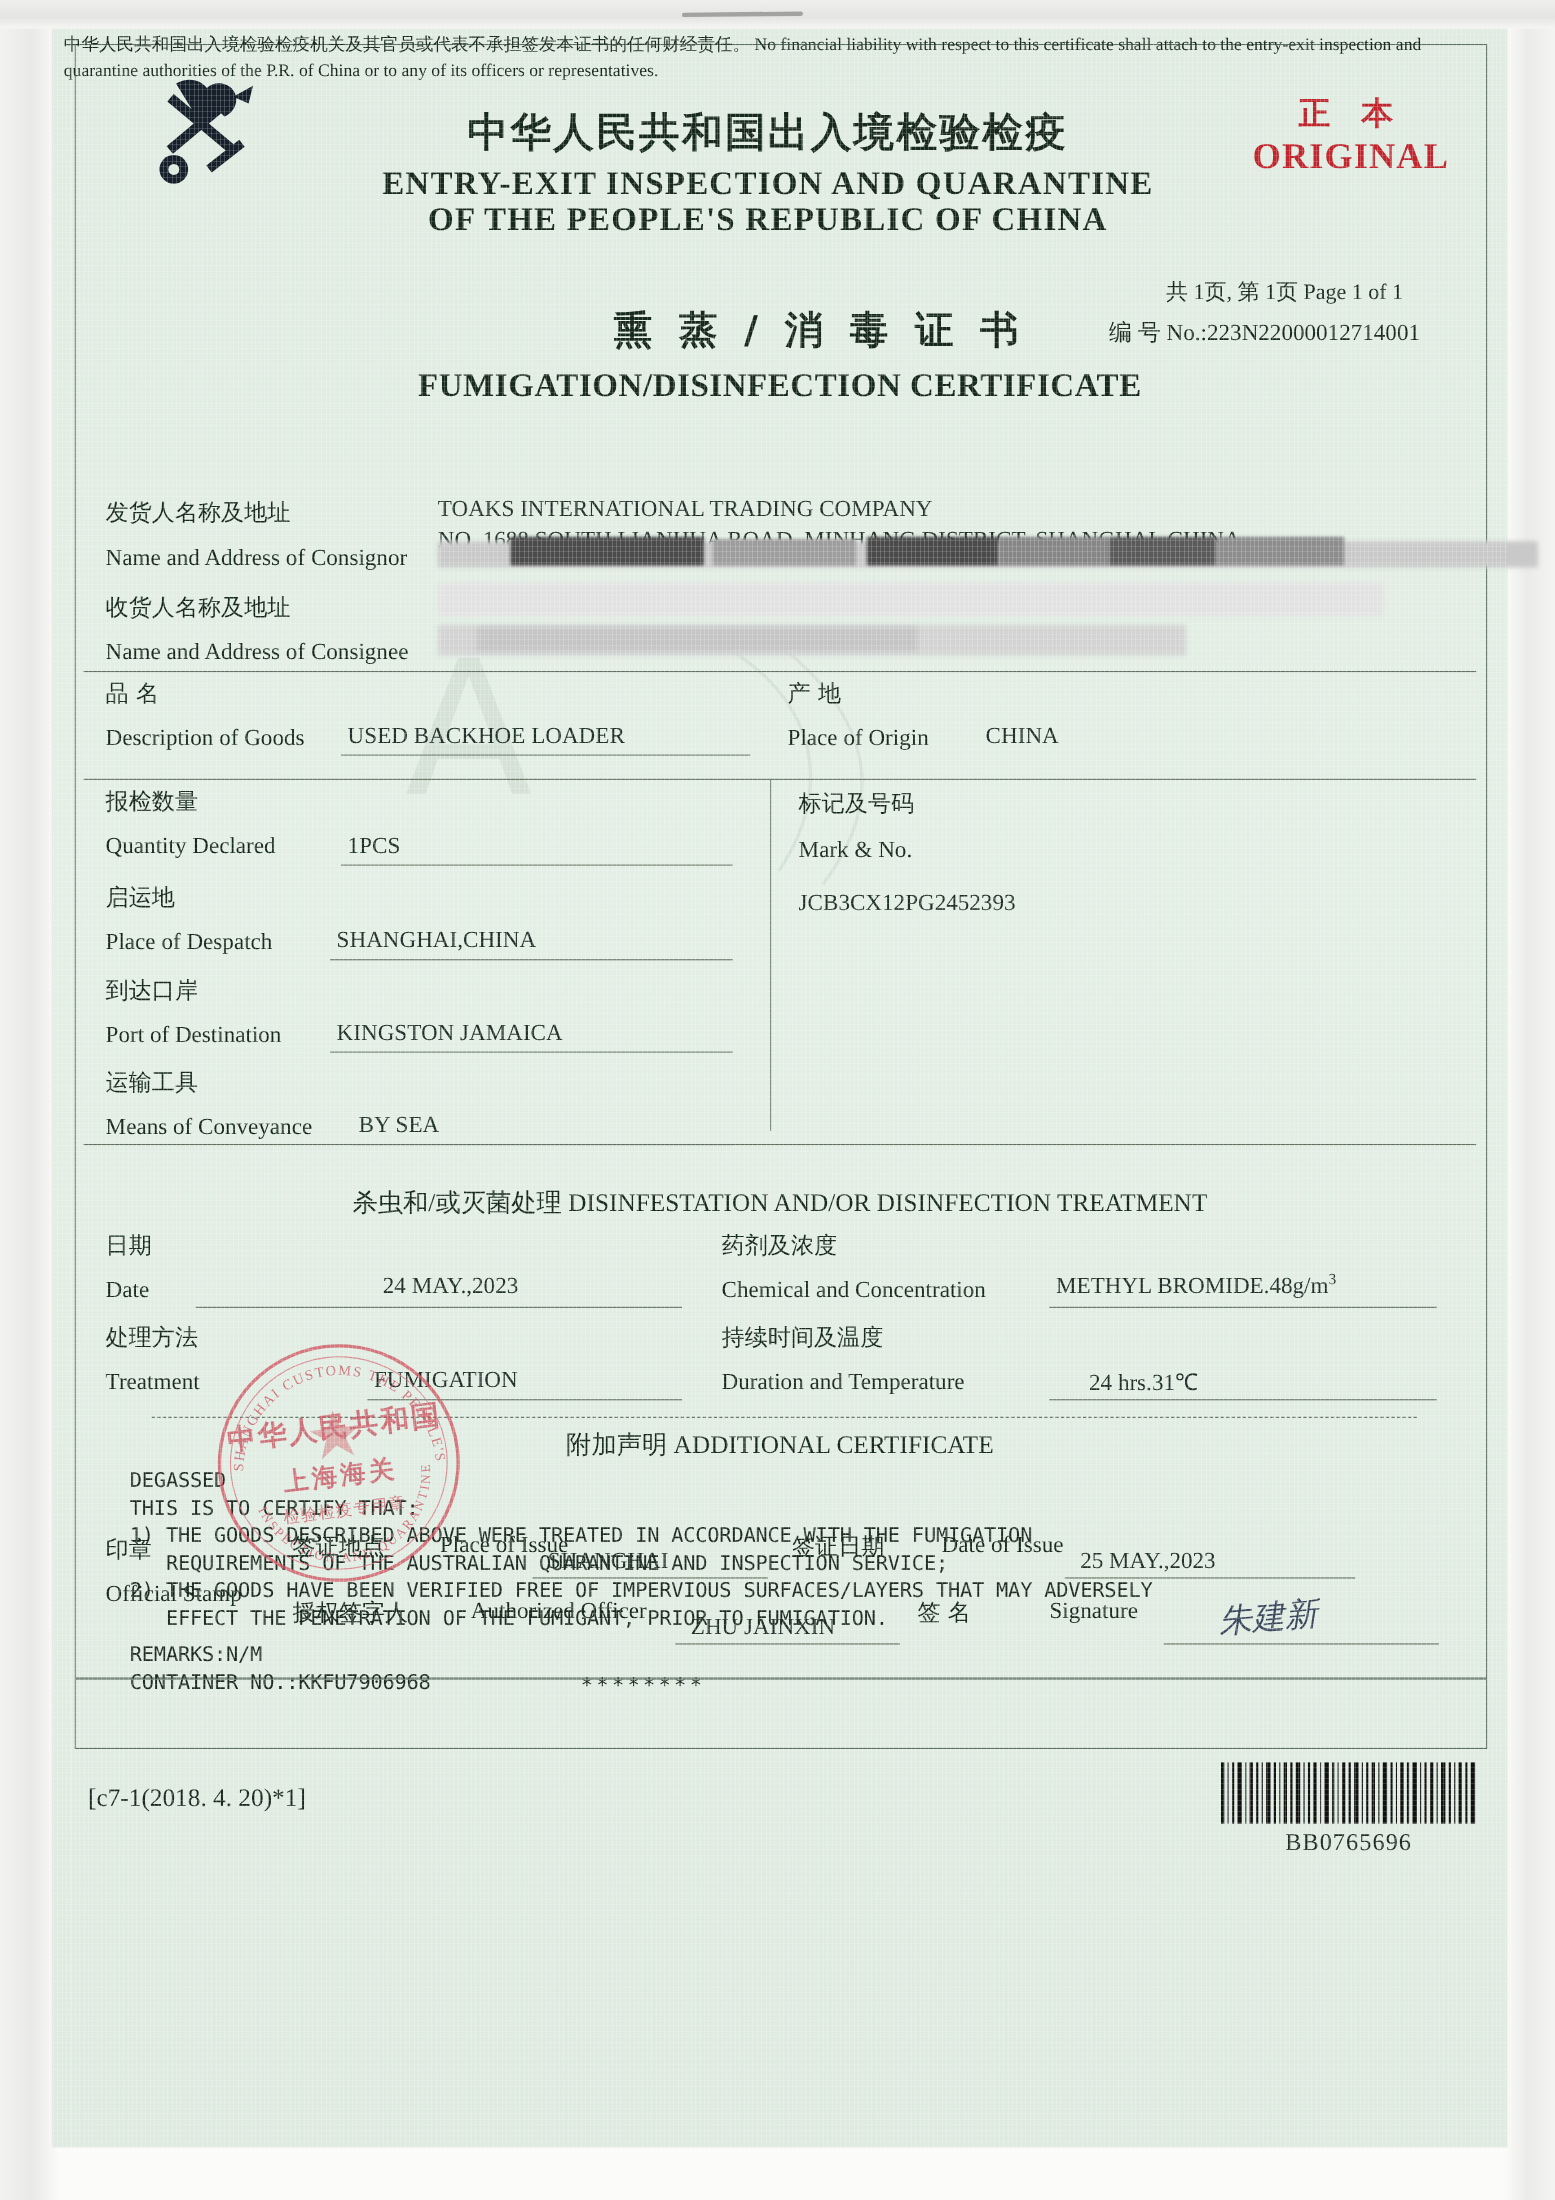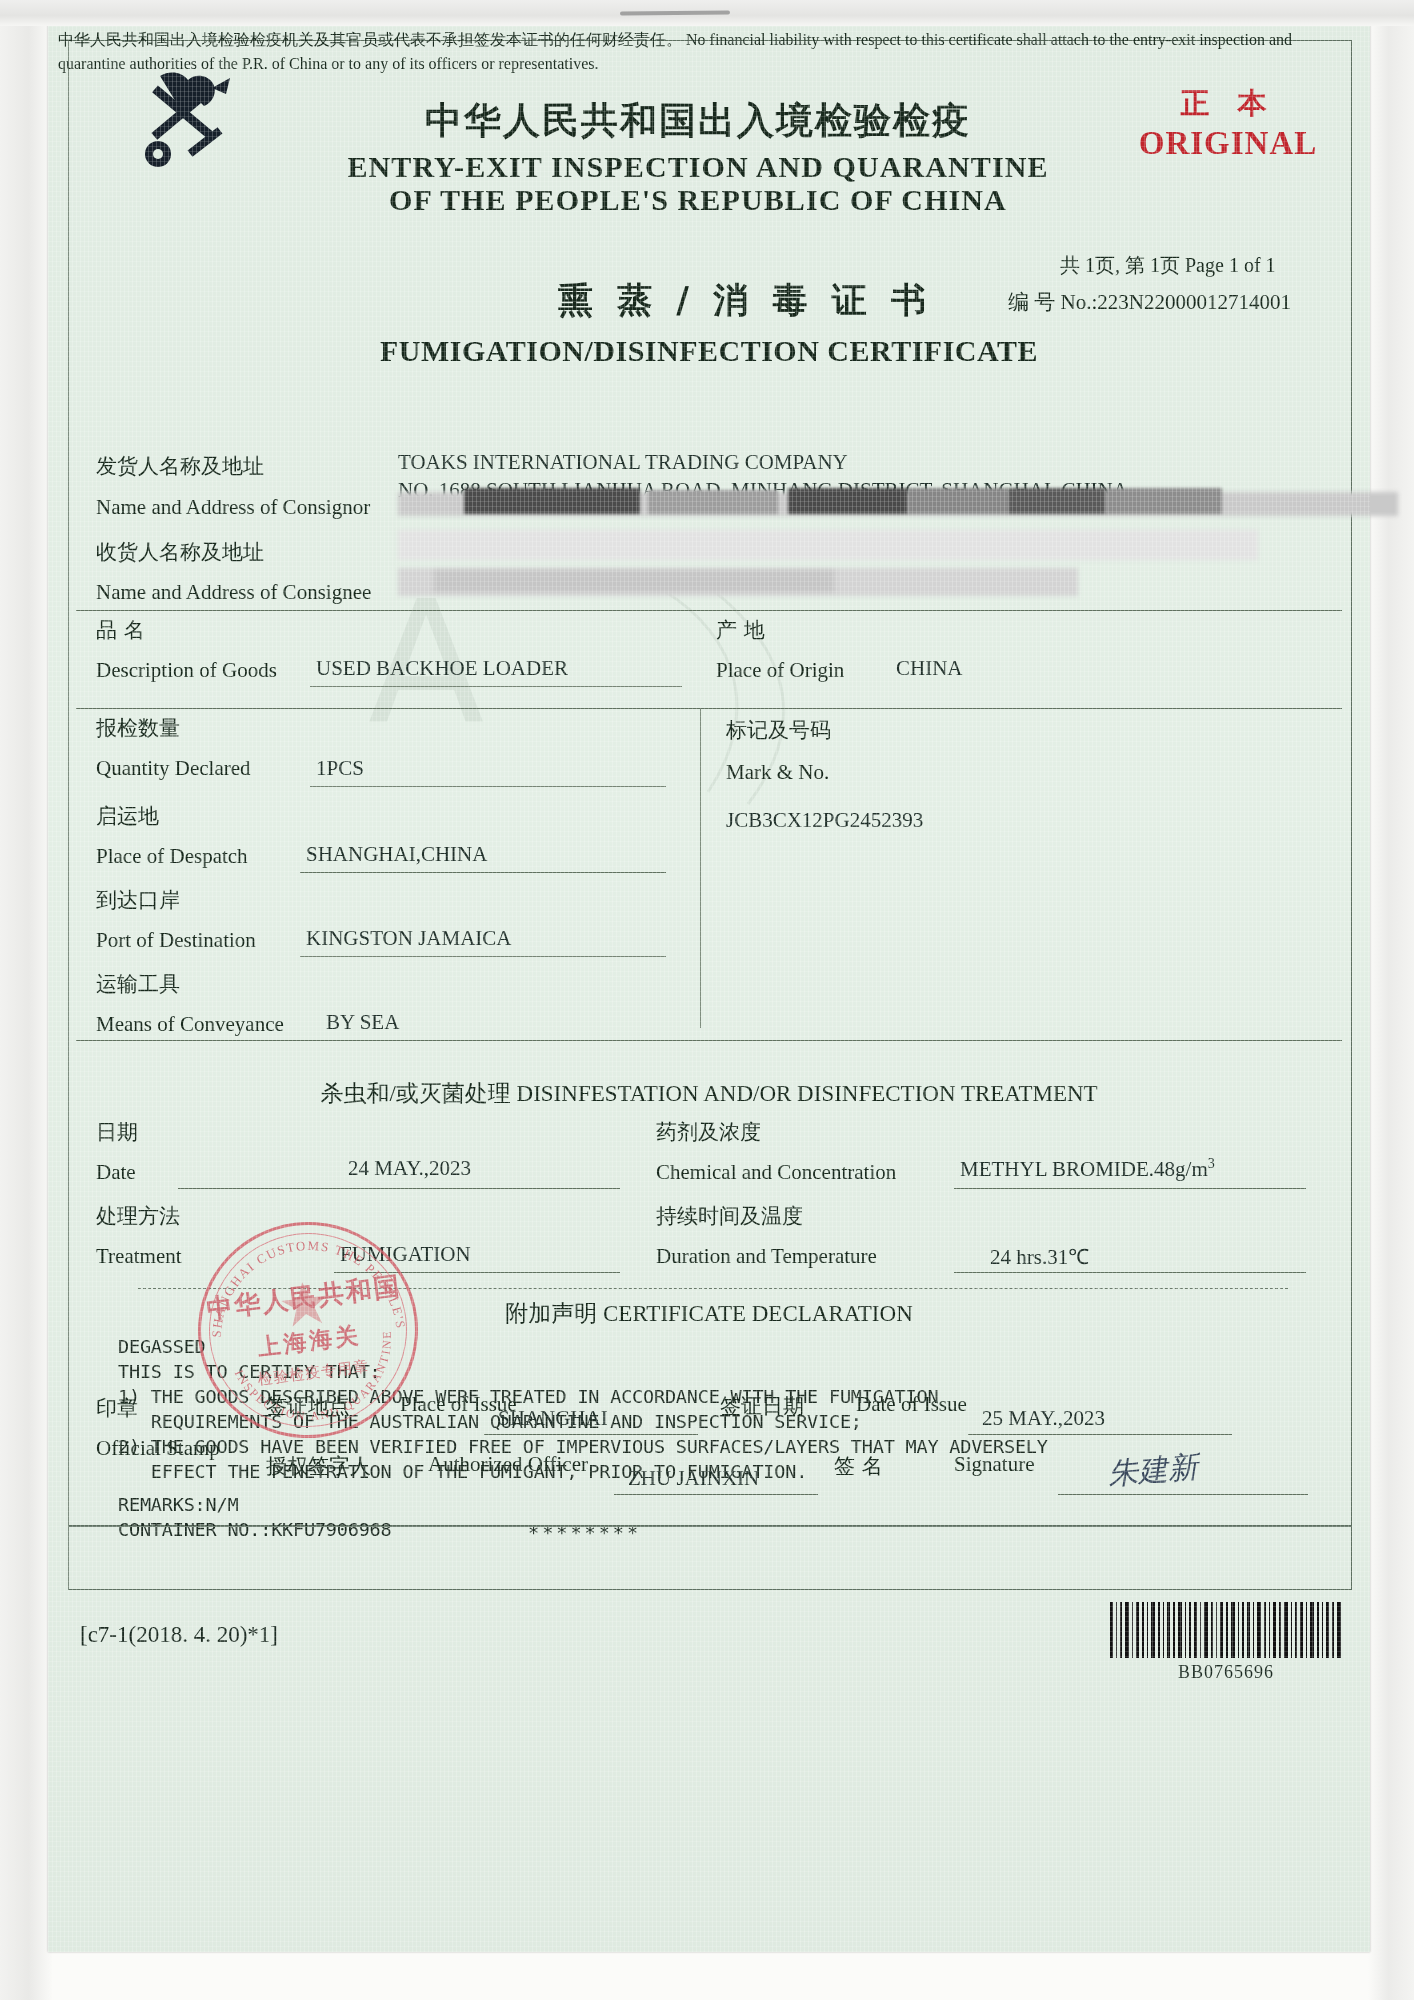--- a/index.html
+++ b/index.html
@@ -333,21 +333,21 @@
     width: 236px;
     height: 56px;
   }
   .barcode-num {
     position: absolute;
     left: 1060px;
     top: 1640px;
     width: 236px;
     text-align: center;
     font-family: "Liberation Serif", serif;
-    font-size: 18px;
+    font-size: 22px;
     letter-spacing: 1px;
     color: #1c2b22;
   }
   .watermark {
     position: absolute;
     left: 300px;
     top: 520px;
     width: 620px;
     height: 280px;
     opacity: .07;
@@ -474,21 +474,21 @@
     <div class="val" style="left:292px; top:1220px;">FUMIGATION</div>
     <div class="rule" style="left:286px; top:1250px; width:286px;"></div>
 
     <div class="lbl-cn" style="left:608px; top:1180px;">持续时间及温度</div>
     <div class="lbl-en" style="left:608px; top:1222px;">Duration and Temperature</div>
     <div class="val" style="left:942px; top:1220px;">24 hrs.31℃</div>
     <div class="rule" style="left:906px; top:1250px; width:352px;"></div>
 
     <div class="dashrule" style="left:90px; top:1266px; width:1150px;"></div>
 
-    <div class="lbl-en" style="left:0; top:1276px; width:1322px; text-align:center; font-size:23px;">附加声明 CERTIFICATE DECLARATION</div>
+    <div class="lbl-en" style="left:0; top:1276px; width:1322px; text-align:center; font-size:23px;">附加声明 ADDITIONAL CERTIFICATE</div>
 
     <div class="mono" style="left:70px; top:1312px;">DEGASSED
 THIS IS TO CERTIFY THAT:
 1) THE GOODS DESCRIBED ABOVE WERE TREATED IN ACCORDANCE WITH THE FUMIGATION
    REQUIREMENTS OF THE AUSTRALIAN QUARANTINE AND INSPECTION SERVICE;
 2) THE GOODS HAVE BEEN VERIFIED FREE OF IMPERVIOUS SURFACES/LAYERS THAT MAY ADVERSELY
    EFFECT THE PENETRATION OF THE FUMIGANT, PRIOR TO FUMIGATION.</div>
     <div class="mono" style="left:70px; top:1470px;">REMARKS:N/M</div>
     <div class="mono" style="left:70px; top:1495px;">CONTAINER NO.:KKFU7906968</div>
     <div class="mono" style="left:480px; top:1498px; letter-spacing:3px;">********</div>

